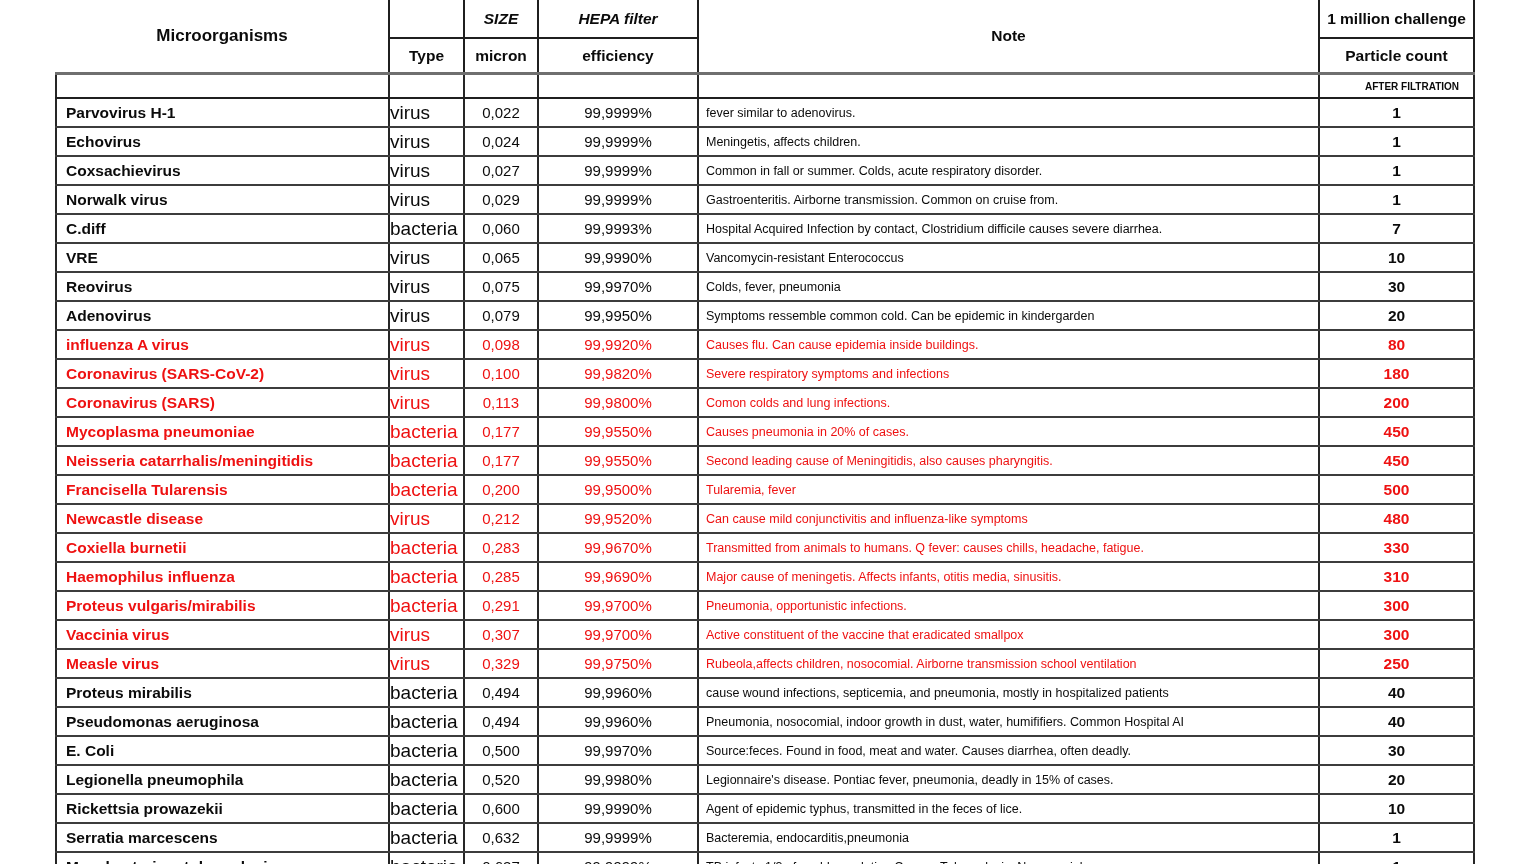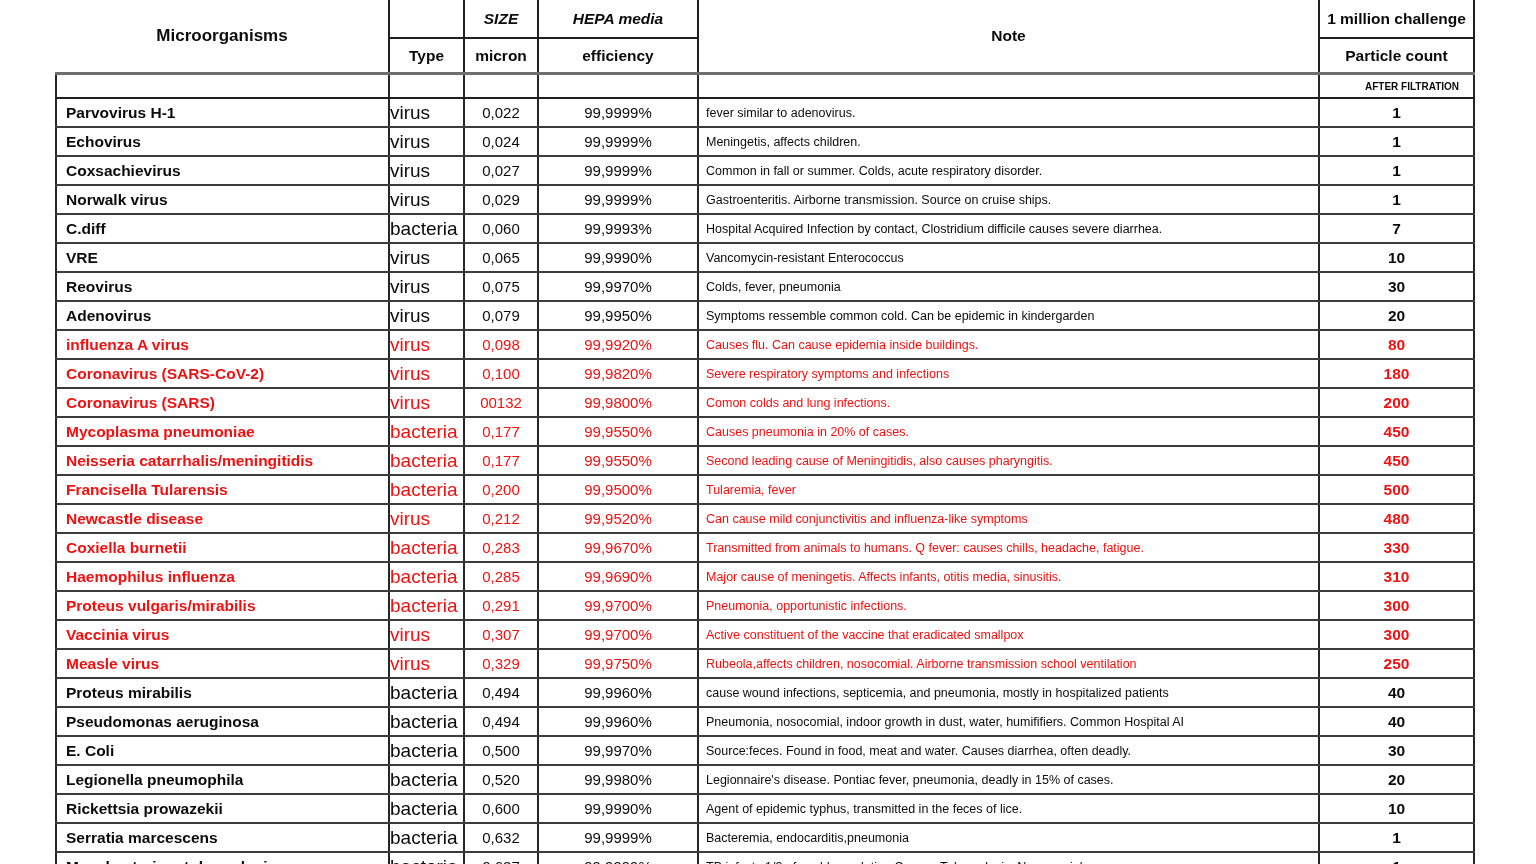--- a/index.html
+++ b/index.html
@@ -48,21 +48,21 @@
         <col class="c3">
         <col class="c4">
         <col class="c5">
         <col class="c6">
     </colgroup>
     <thead>
       <tr class="hrow1">
         <th class="h-name" rowspan="2">Microorganisms</th>
         <th class="h-typetop"></th>
         <th class="h-size">SIZE</th>
-        <th class="h-hepa">HEPA media</th>
+        <th class="h-hepa">HEPA filter</th>
         <th class="h-note" rowspan="2">Note</th>
         <th class="h-challenge">1 million challenge</th>
       </tr>
       <tr class="hrow2">
         <th class="h-type">Type</th>
         <th class="h-micron">micron</th>
         <th class="h-eff">efficiency</th>
         <th class="h-particle">Particle count</th>
       </tr>
       <tr class="frow">
@@ -97,21 +97,21 @@
     <td class="c-size">0,027</td>
     <td class="c-eff">99,9999%</td>
     <td class="c-note">Common in fall or summer. Colds, acute respiratory disorder.</td>
     <td class="c-count">1</td>
   </tr>
         <tr>
     <td class="c-name">Norwalk virus</td>
     <td class="c-type">virus</td>
     <td class="c-size">0,029</td>
     <td class="c-eff">99,9999%</td>
-    <td class="c-note">Gastroenteritis. Airborne transmission. Source on cruise ships.</td>
+    <td class="c-note">Gastroenteritis. Airborne transmission. Common on cruise from.</td>
     <td class="c-count">1</td>
   </tr>
         <tr>
     <td class="c-name">C.diff</td>
     <td class="c-type">bacteria</td>
     <td class="c-size">0,060</td>
     <td class="c-eff">99,9993%</td>
     <td class="c-note">Hospital Acquired Infection by contact, Clostridium difficile causes severe diarrhea.</td>
     <td class="c-count">7</td>
   </tr>
@@ -151,21 +151,21 @@
     <td class="c-name">Coronavirus (SARS-CoV-2)</td>
     <td class="c-type">virus</td>
     <td class="c-size">0,100</td>
     <td class="c-eff">99,9820%</td>
     <td class="c-note">Severe respiratory symptoms and infections</td>
     <td class="c-count">180</td>
   </tr>
         <tr class="hl">
     <td class="c-name">Coronavirus (SARS)</td>
     <td class="c-type">virus</td>
-    <td class="c-size">00132</td>
+    <td class="c-size">0,113</td>
     <td class="c-eff">99,9800%</td>
     <td class="c-note">Comon colds and lung infections.</td>
     <td class="c-count">200</td>
   </tr>
         <tr class="hl">
     <td class="c-name">Mycoplasma pneumoniae</td>
     <td class="c-type">bacteria</td>
     <td class="c-size">0,177</td>
     <td class="c-eff">99,9550%</td>
     <td class="c-note">Causes pneumonia in 20% of cases.</td>

